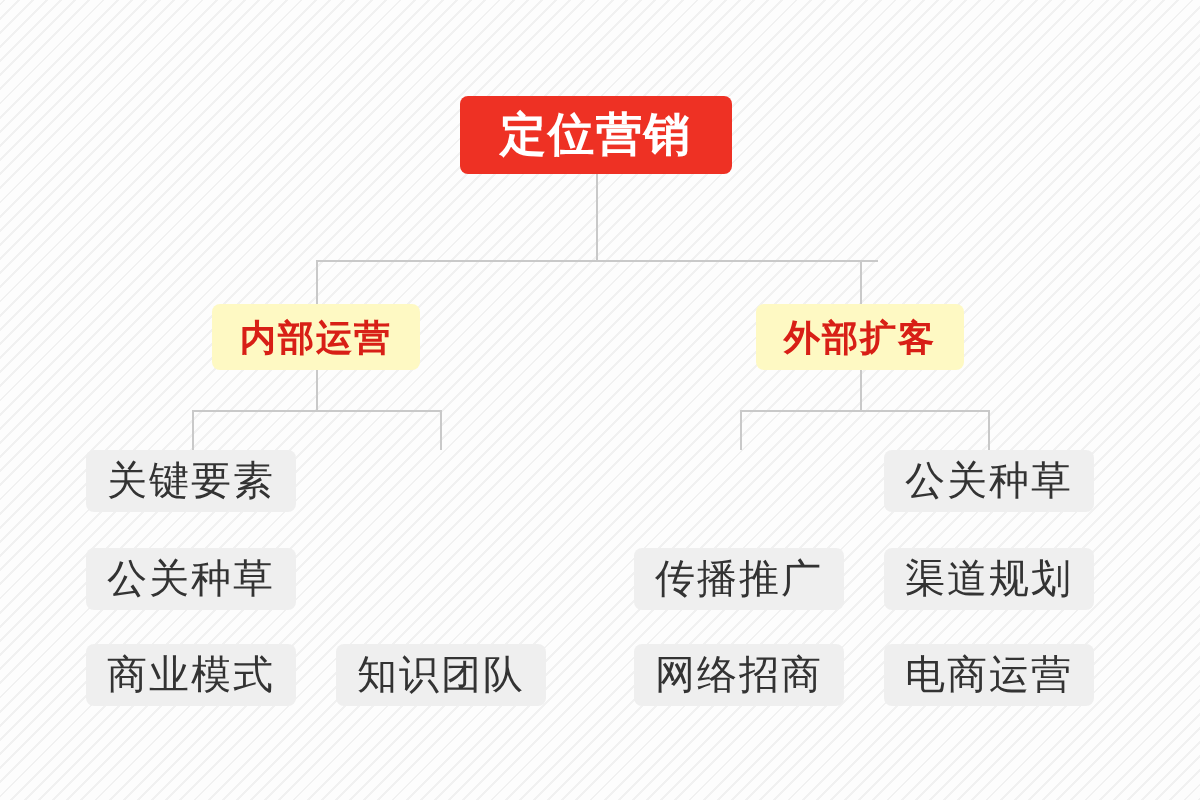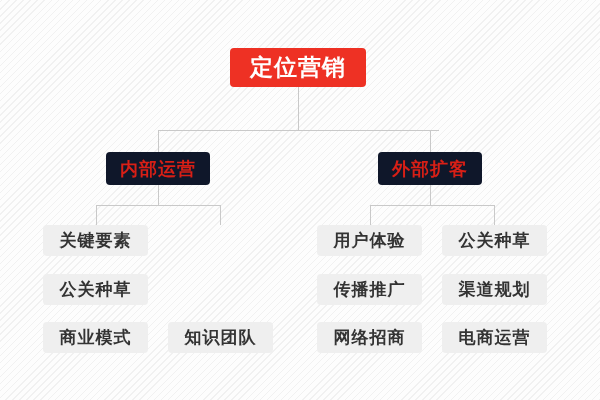--- a/index.html
+++ b/index.html
@@ -53,39 +53,39 @@
     border-radius: 4px;
     font-size: 23px;
     font-weight: bold;
     left: 230px;
     top: 48px;
     width: 136px;
     height: 39px;
   }
 
   .node-branch {
-    background: #0f172a;
+    background: #fef9c3;
     color: #d81f16;
     border-radius: 4px;
     font-size: 18px;
     font-weight: bold;
     height: 33px;
     width: 104px;
     top: 152px;
     font-family: Liberation Serif, serif;
   }
   .branch-left  { left: 106px; }
   .branch-right { left: 378px; text-align: right; }
 
   .node-leaf {
     background: #efefef;
     color: #333333;
     border-radius: 4px;
-    font-size: 17px;
-    font-weight: bold;
+    font-size: 20px;
+    font-weight: normal;
     height: 31px;
     width: 105px;
   }
 
   
   .col-1 { left: 43px; }
   .col-2 { left: 168px; }
   .col-3 { left: 317px; }
   .col-4 { left: 442px; }
 
@@ -117,20 +117,19 @@
   <div class="node node-root">定位营销</div>
 
   <div class="node node-branch branch-left">内部运营</div>
   <div class="node node-branch branch-right">外部扩客</div>
 
   <div class="node node-leaf col-1 row-1">关键要素</div>
   <div class="node node-leaf col-1 row-2">公关种草</div>
   <div class="node node-leaf col-1 row-3">商业模式</div>
   <div class="node node-leaf col-2 row-3">知识团队</div>
 
-  <div class="node node-leaf col-3 row-1">用户体验</div>
   <div class="node node-leaf col-4 row-1">公关种草</div>
   <div class="node node-leaf col-3 row-2">传播推广</div>
   <div class="node node-leaf col-4 row-2">渠道规划</div>
   <div class="node node-leaf col-3 row-3">网络招商</div>
   <div class="node node-leaf col-4 row-3">电商运营</div>
 
 </div>
 
 </body></html>

